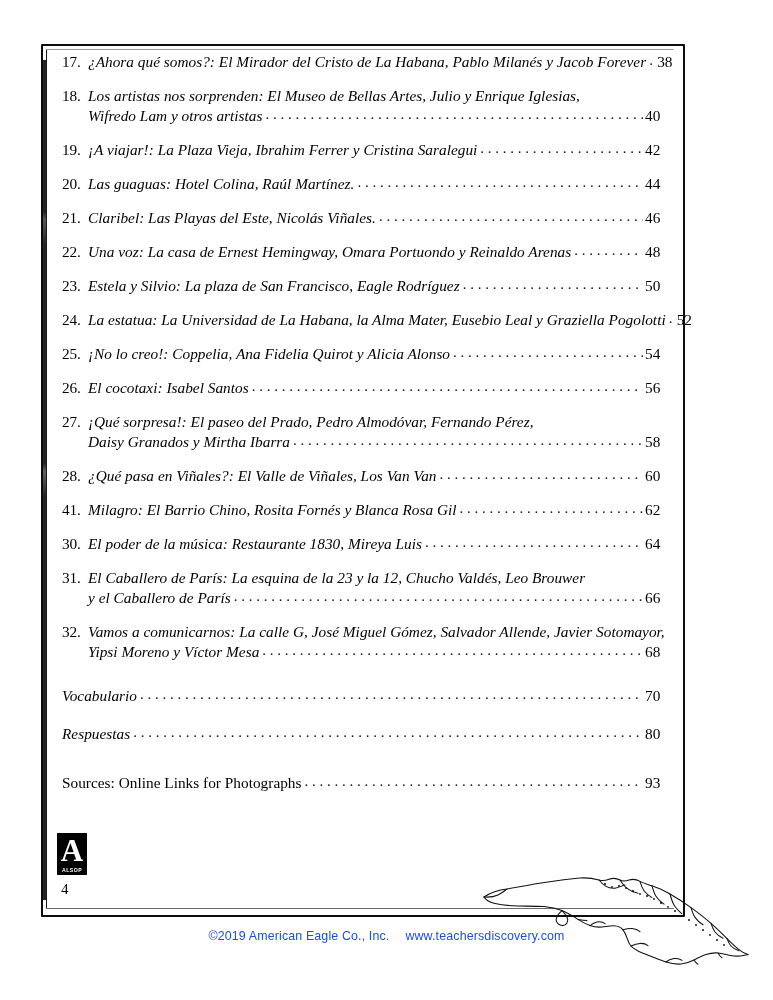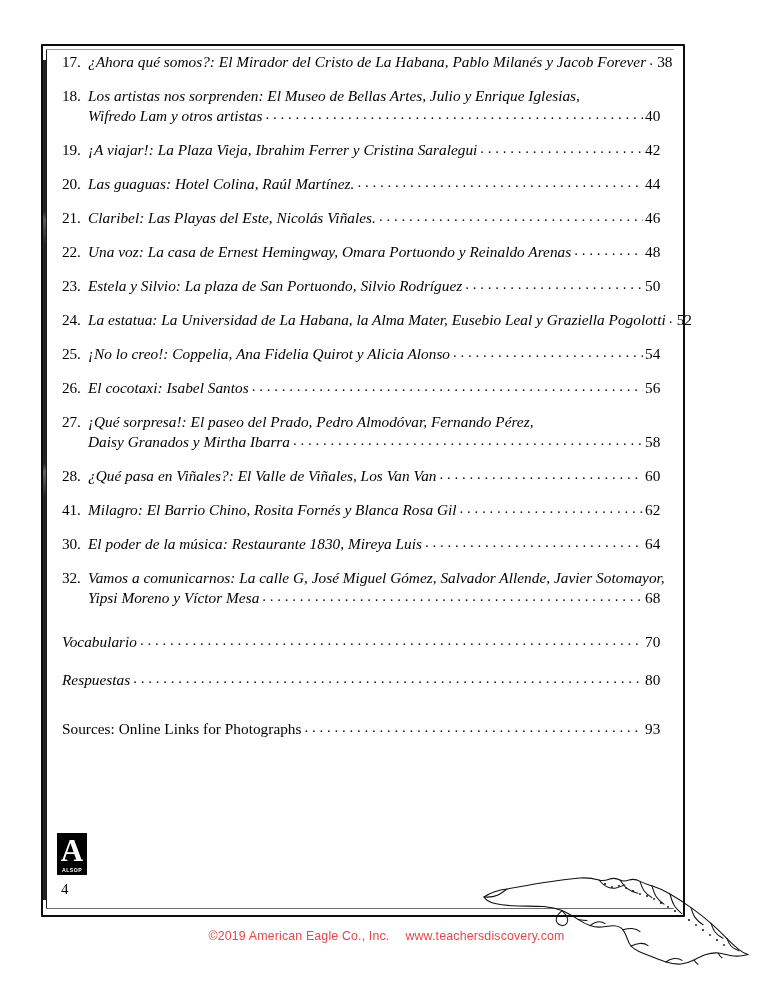--- a/index.html
+++ b/index.html
@@ -179,21 +179,21 @@
 
   .copyright {
     position: absolute;
     left: 0;
     top: 929px;
     width: 773px;
     text-align: center;
     font-family: "Liberation Sans", "DejaVu Sans", sans-serif;
     font-size: 12.4px;
     letter-spacing: .15px;
-    color: #ef4444;
+    color: #1d4ed8;
   }
   .copyright .sep { display: inline-block; width: 16px; }
 
   
   .cuba {
     position: absolute;
     left: 472px;
     top: 862px;
     width: 290px;
     height: 108px;
@@ -271,21 +271,21 @@
             <span class="txt">Una voz: La casa de Ernest Hemingway, Omara Portuondo y Reinaldo Arenas</span>
             <span class="leader"></span>
             <span class="pg">48</span>
           </div>
         </div>
       </div>
       <div class="entry">
         <div class="num">23.</div>
         <div class="body">
           <div class="line">
-            <span class="txt">Estela y Silvio: La plaza de San Portuondo, Silvio Rodríguez</span>
+            <span class="txt">Estela y Silvio: La plaza de San Francisco, Eagle Rodríguez</span>
             <span class="leader"></span>
             <span class="pg">50</span>
           </div>
         </div>
       </div>
       <div class="entry">
         <div class="num">24.</div>
         <div class="body">
           <div class="line">
             <span class="txt">La estatua: La Universidad de La Habana, la Alma Mater, Eusebio Leal y Graziella Pogolotti</span>
@@ -347,20 +347,33 @@
           </div>
         </div>
       </div>
       <div class="entry">
         <div class="num">30.</div>
         <div class="body">
           <div class="line">
             <span class="txt">El poder de la música: Restaurante 1830, Mireya Luis</span>
             <span class="leader"></span>
             <span class="pg">64</span>
+          </div>
+        </div>
+      </div>
+      <div class="entry">
+        <div class="num">31.</div>
+        <div class="body">
+          <div class="line nolead">
+            <span class="txt">El Caballero de París: La esquina de la 23 y la 12, Chucho Valdés, Leo Brouwer</span>
+          </div>
+          <div class="line">
+            <span class="txt">y el Caballero de París</span>
+            <span class="leader"></span>
+            <span class="pg">66</span>
           </div>
         </div>
       </div>
       <div class="entry">
         <div class="num">32.</div>
         <div class="body">
           <div class="line nolead">
             <span class="txt">Vamos a comunicarnos: La calle G, José Miguel Gómez, Salvador Allende, Javier Sotomayor,</span>
           </div>
           <div class="line">

